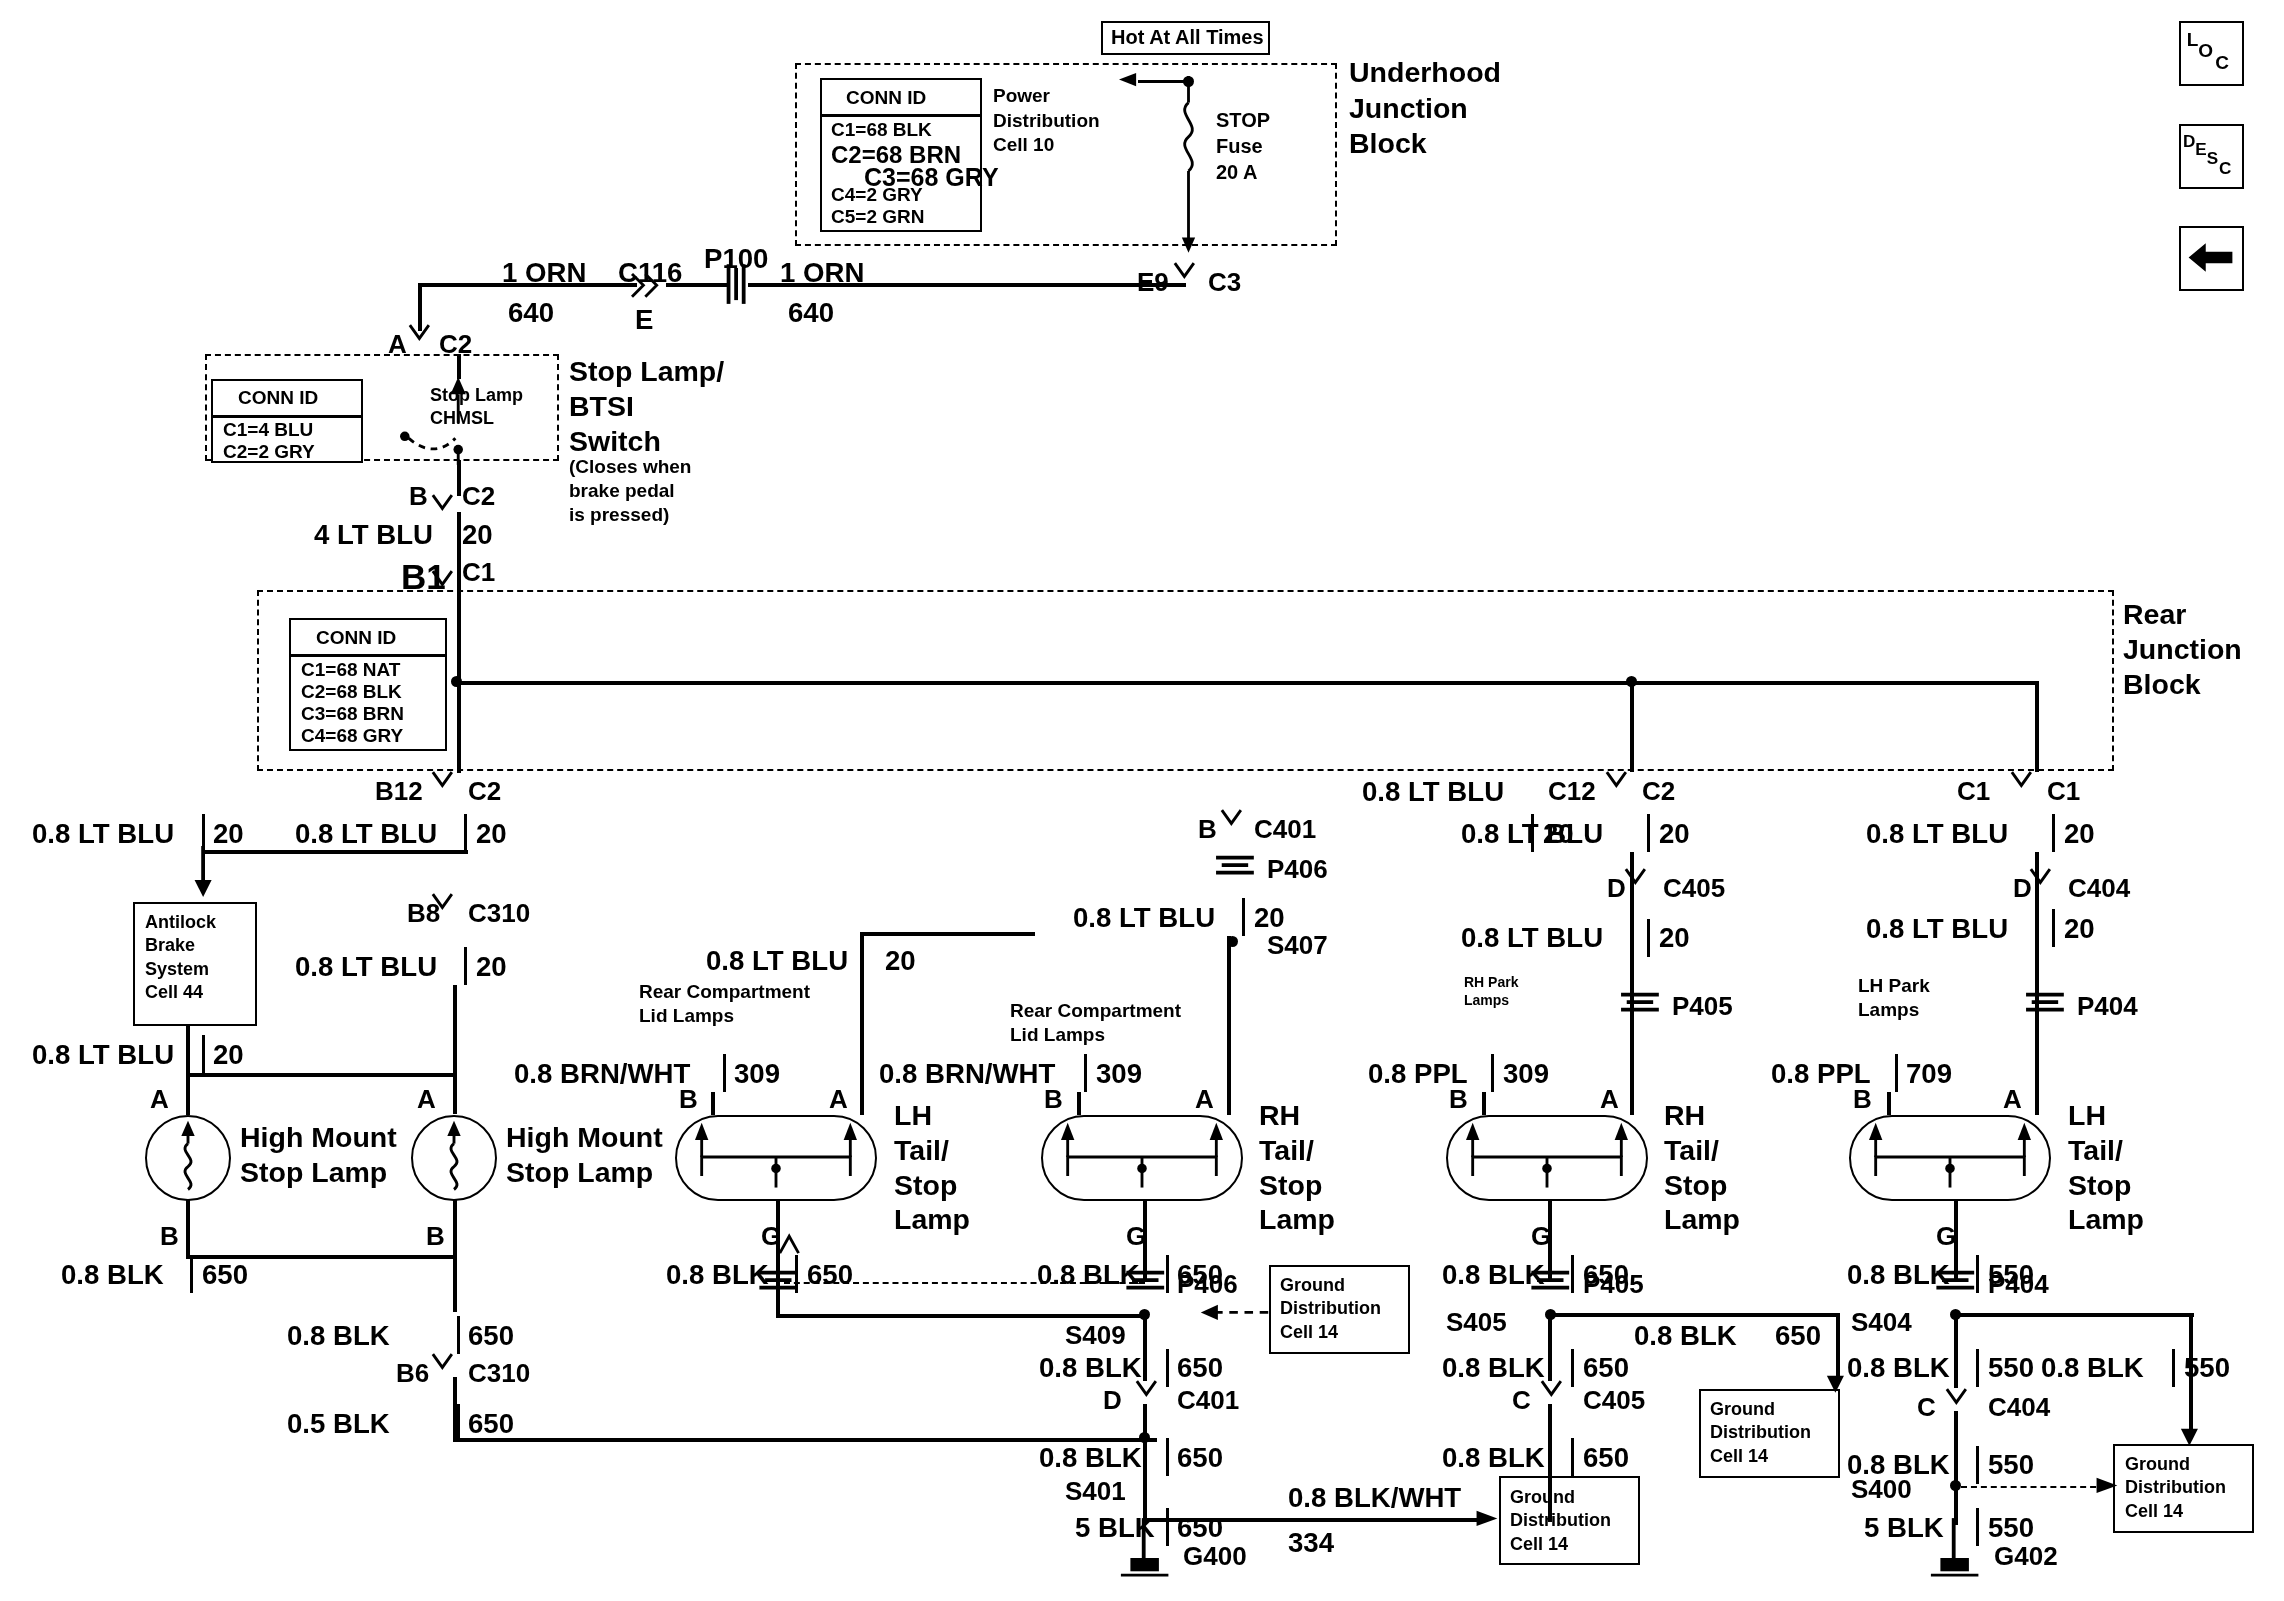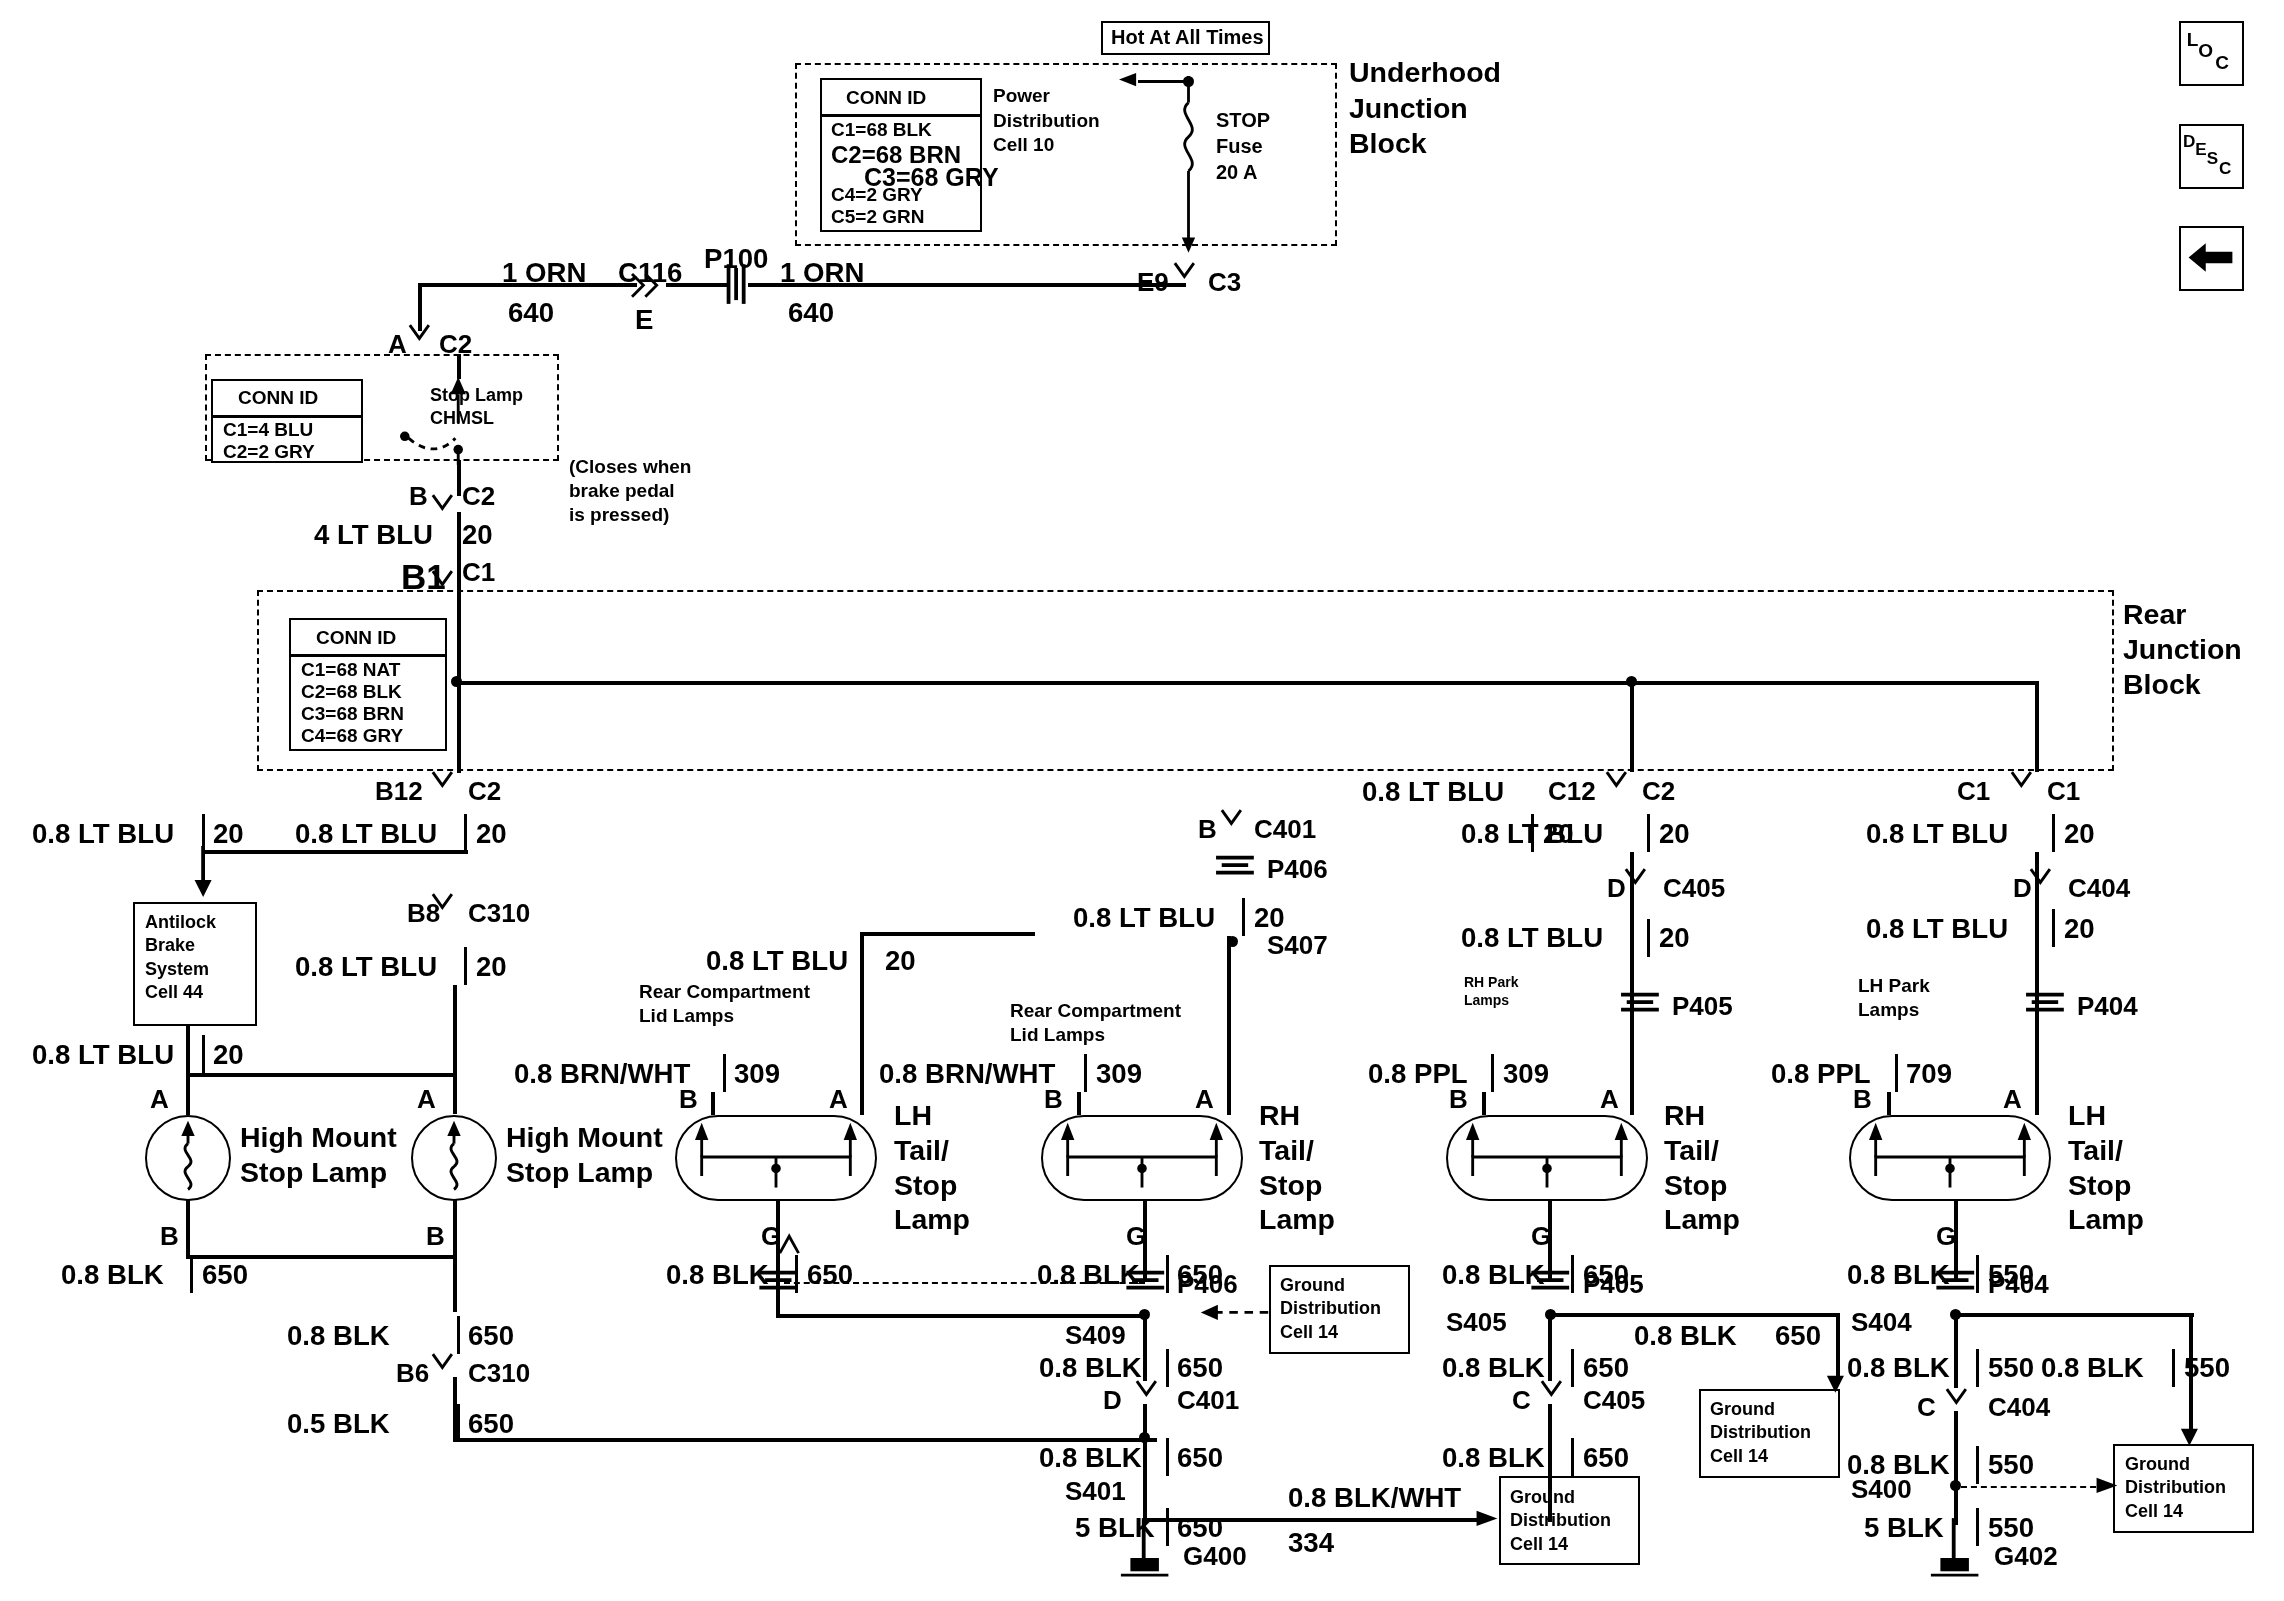--- a/index.html
+++ b/index.html
@@ -112,20 +112,23 @@
   </svg>
 
   <div class="vl" style="left:418px;top:283px;width:3.8px;height:48px;"></div>
   <div class="t b" style="left:388px;top:331px;font-size:26px;">A</div>
   <div class="t b" style="left:439px;top:331px;font-size:26px;">C2</div>
   <svg style="left:407px;top:325px;" width="28.5" height="25" viewBox="0 0 30 26">
     <path d="M 3 0 L 13 14 L 23 0" stroke="#000" stroke-width="3" fill="none"></path>
   </svg>
 
   <div class="dbox" style="left:205px;top:354px;width:354px;height:107px;"></div>
+  <div class="t b" style="left:569px;top:354px;font-size:28.5px;line-height:1.22;">Stop Lamp/
+BTSI
+Switch</div>
   <div class="t b" style="left:569px;top:455px;font-size:19px;line-height:1.25;">(Closes when
 brake pedal
 is pressed)</div>
 
   <div class="box" style="left:211px;top:379px;width:152px;height:84px;background:#fff;"></div>
   <div class="hl" style="left:211px;top:415px;width:152px;height:2.9px;"></div>
   <div class="t b" style="left:238px;top:388px;font-size:19px;">CONN ID</div>
   <div class="t b" style="left:223px;top:420px;font-size:19px;">C1=4 BLU</div>
   <div class="t b" style="left:223px;top:442px;font-size:19px;">C2=2 GRY</div>
 

